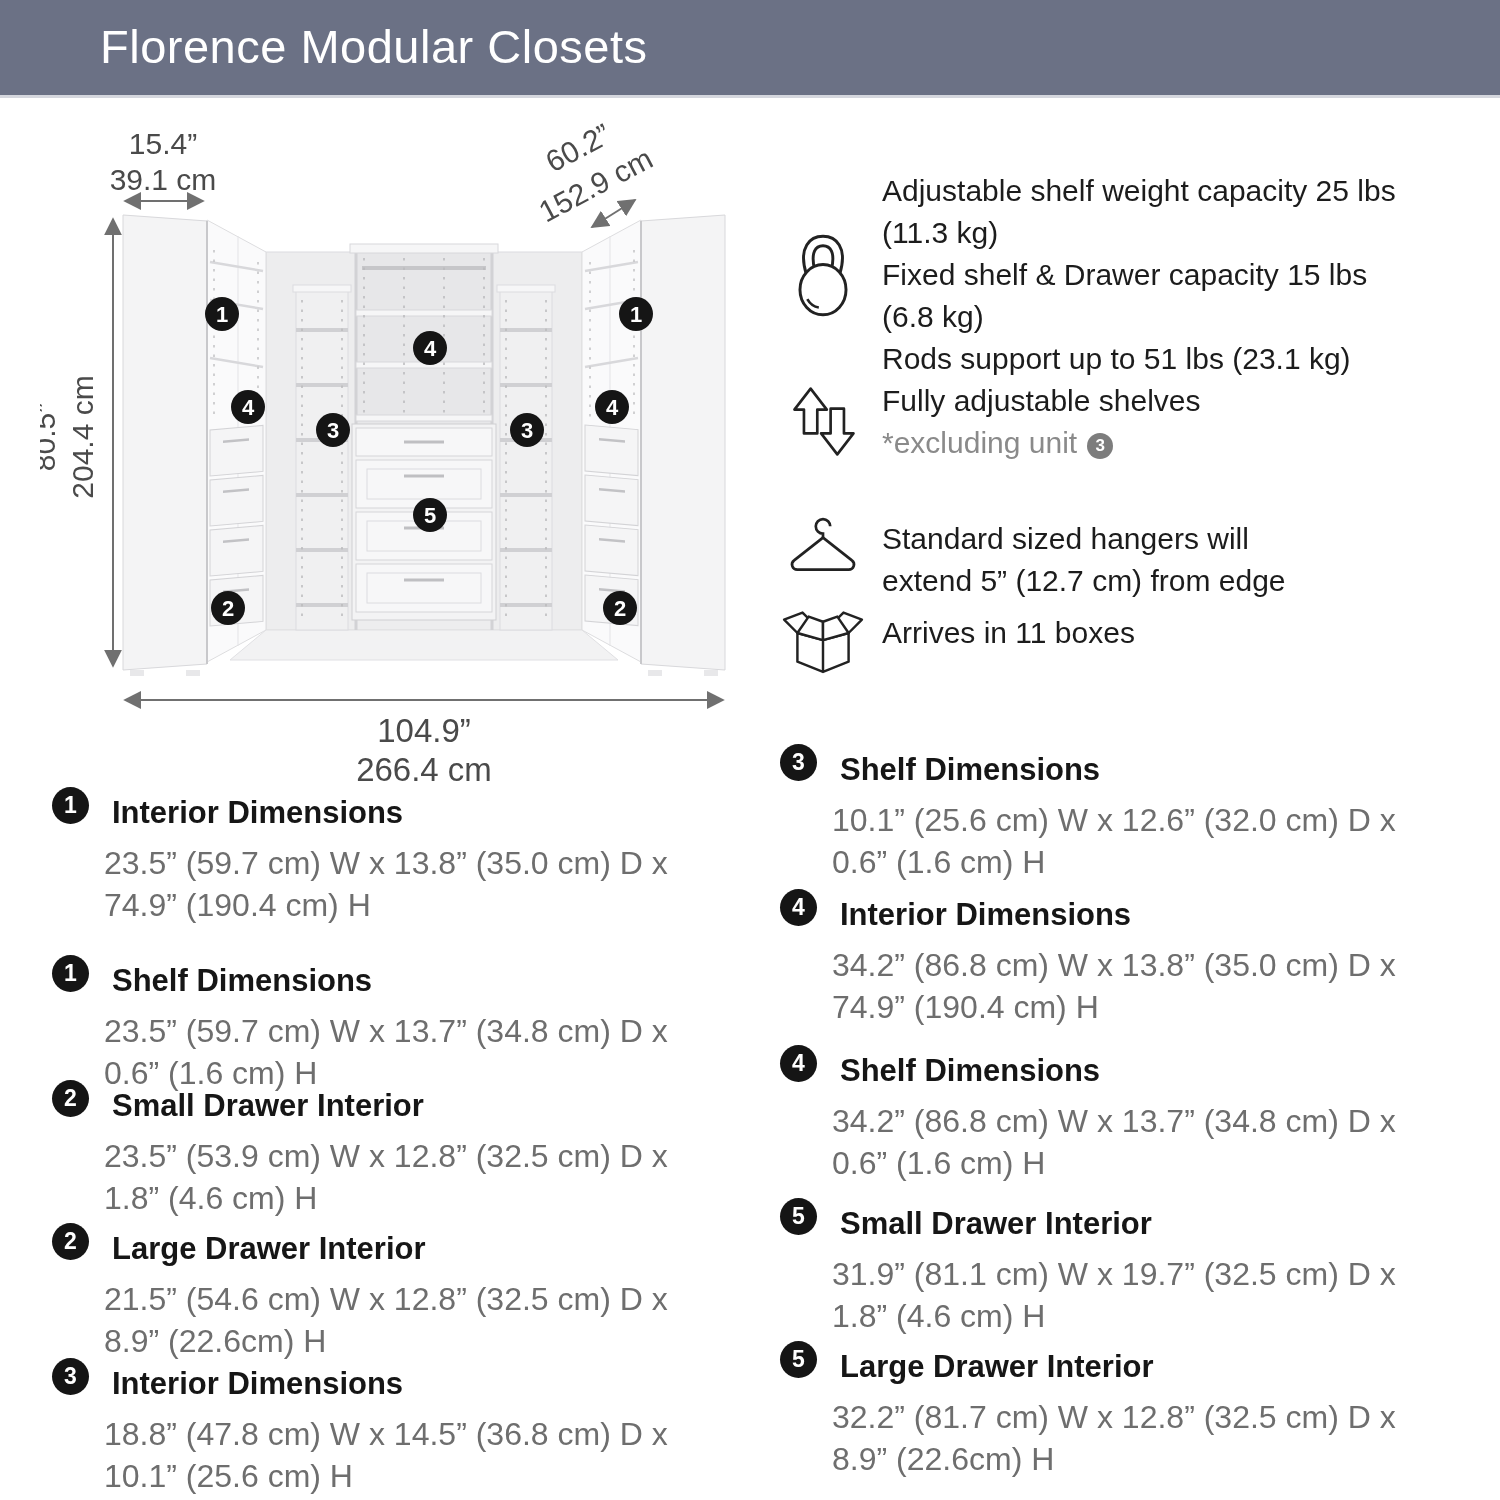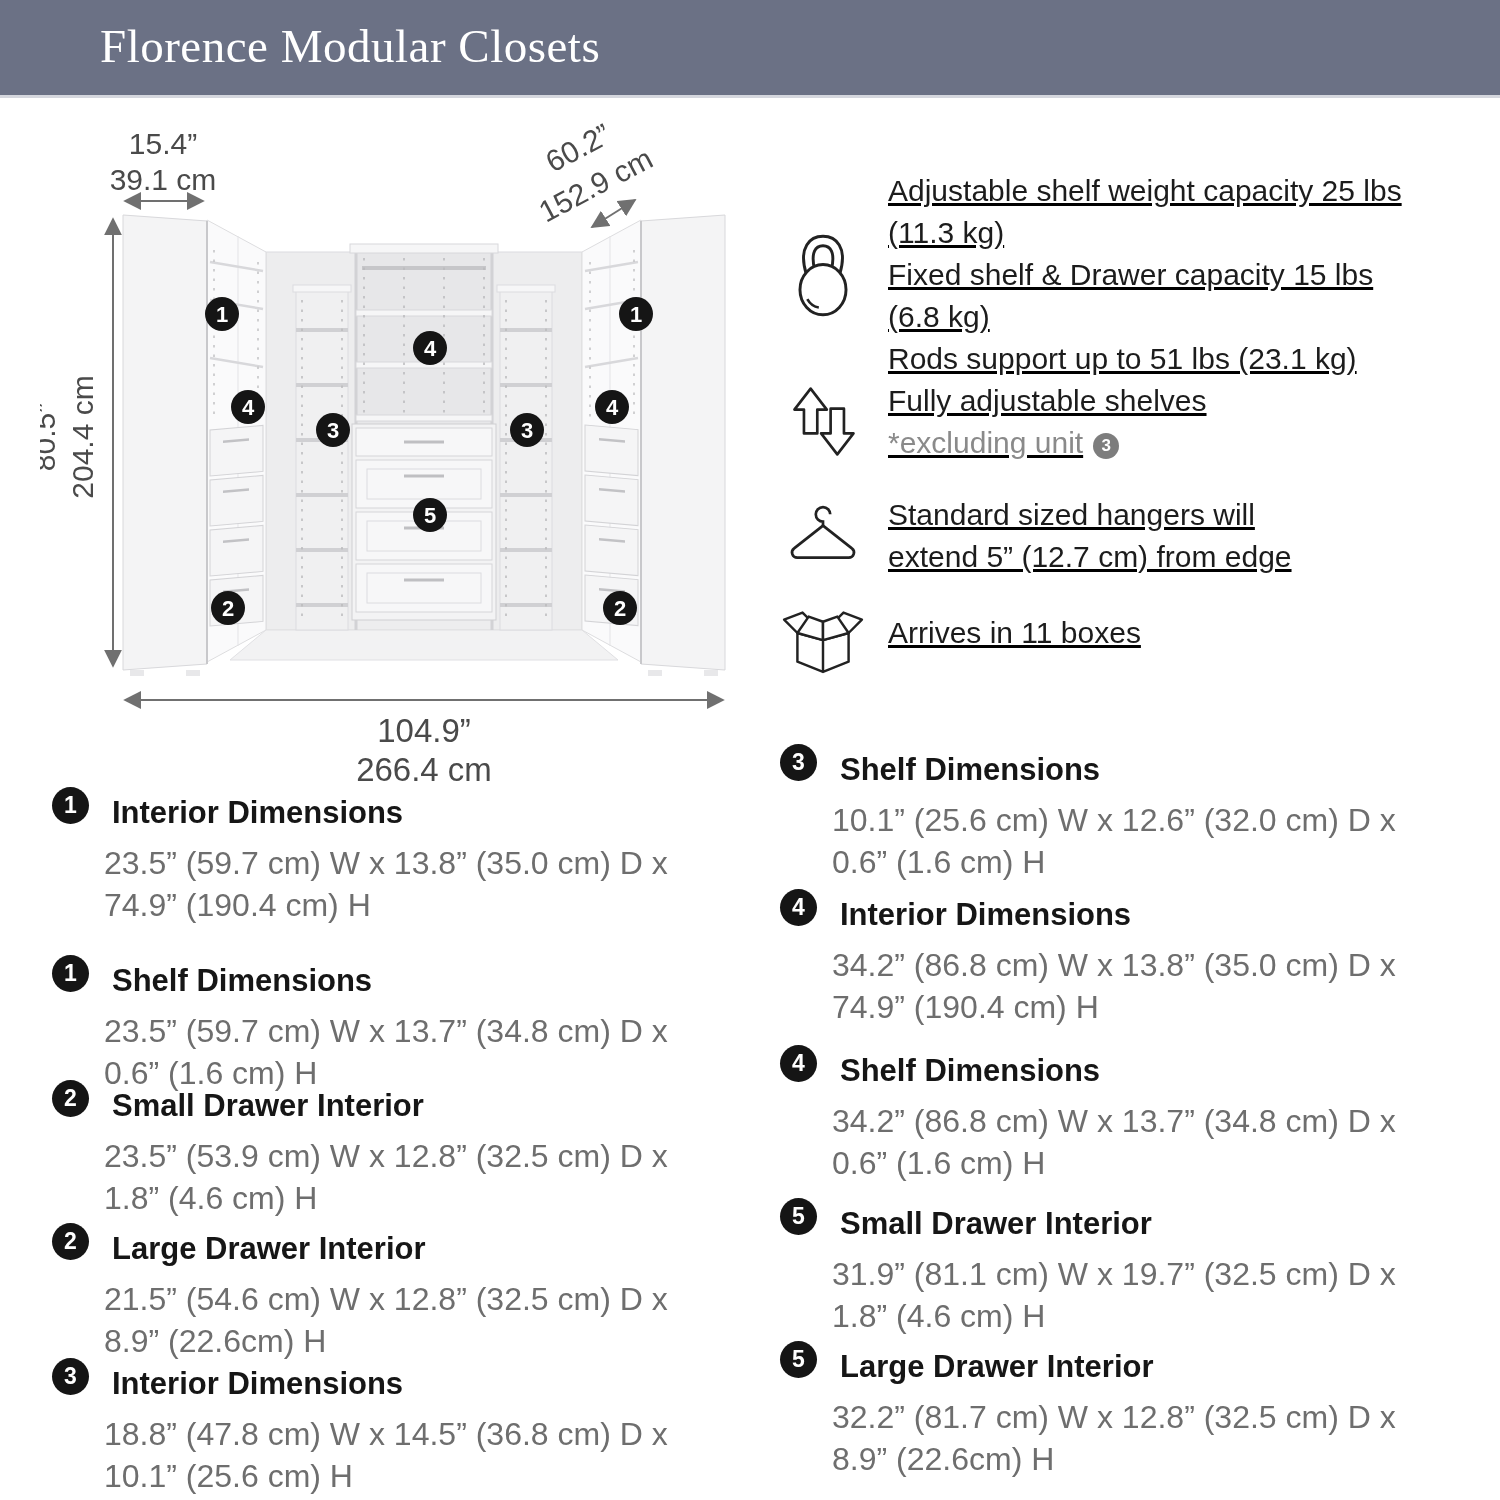--- a/index.html
+++ b/index.html
@@ -7,33 +7,33 @@
     width:1500px; height:1500px; position:relative; overflow:hidden;
     background:#ffffff; font-family:"Liberation Sans", sans-serif;
   }
   
   .header {
     position:absolute; top:0; left:0; width:1500px; height:98px;
     background:#6b7185; border-bottom:3px solid #d5d7de; box-sizing:border-box;
   }
   .header h1 {
     margin:0; padding-left:100px; line-height:93px; font-size:47px;
-    font-weight:500; color:#ffffff; letter-spacing:.5px;font-family:Liberation Serif, serif;
+    font-weight:500; color:#ffffff; letter-spacing:.5px;
   }
   
   svg.diagram { position:absolute; left:40px; top:120px; width:720px; height:690px; }
   svg .dim  { font-size:30px; fill:#4a4a4a; text-anchor:middle; }
   svg .dimbig { font-size:33px; fill:#4a4a4a; text-anchor:middle; }
   svg .badge-num { font-size:22px; font-weight:700; fill:#ffffff; text-anchor:middle; }
   
-  .feat { position:absolute; left:782px; display:flex; align-items:center; gap:24px;text-decoration:underline; }
+  .feat { position:absolute; left:782px; display:flex; align-items:center; gap:18px; }
   .feat .icon-col { width:82px; flex:0 0 82px; display:flex; justify-content:center; }
   .feat .txt { font-size:30px; color:#1c1c1c; line-height:42px; }
   .feat .txt.w520 { max-width:520px; }
-  .feat .txt.w450 { max-width:450px; }
+  .feat .txt.w450 { max-width:450px;margin-top:24px; }
   .note-line { color:#8a8a8a; }
   .note-badge {
     display:inline-block; width:26px; height:26px; border-radius:50%;
     background:#7d7d7d; color:#fff; font-size:17px; font-weight:700;
     line-height:26px; text-align:center; margin-left:10px; vertical-align:2px;
   }
   
   .spec { position:absolute; display:flex; gap:15px; }
   .spec .b {
     width:37px; height:37px; border-radius:50%; background:#151515; color:#fff;

